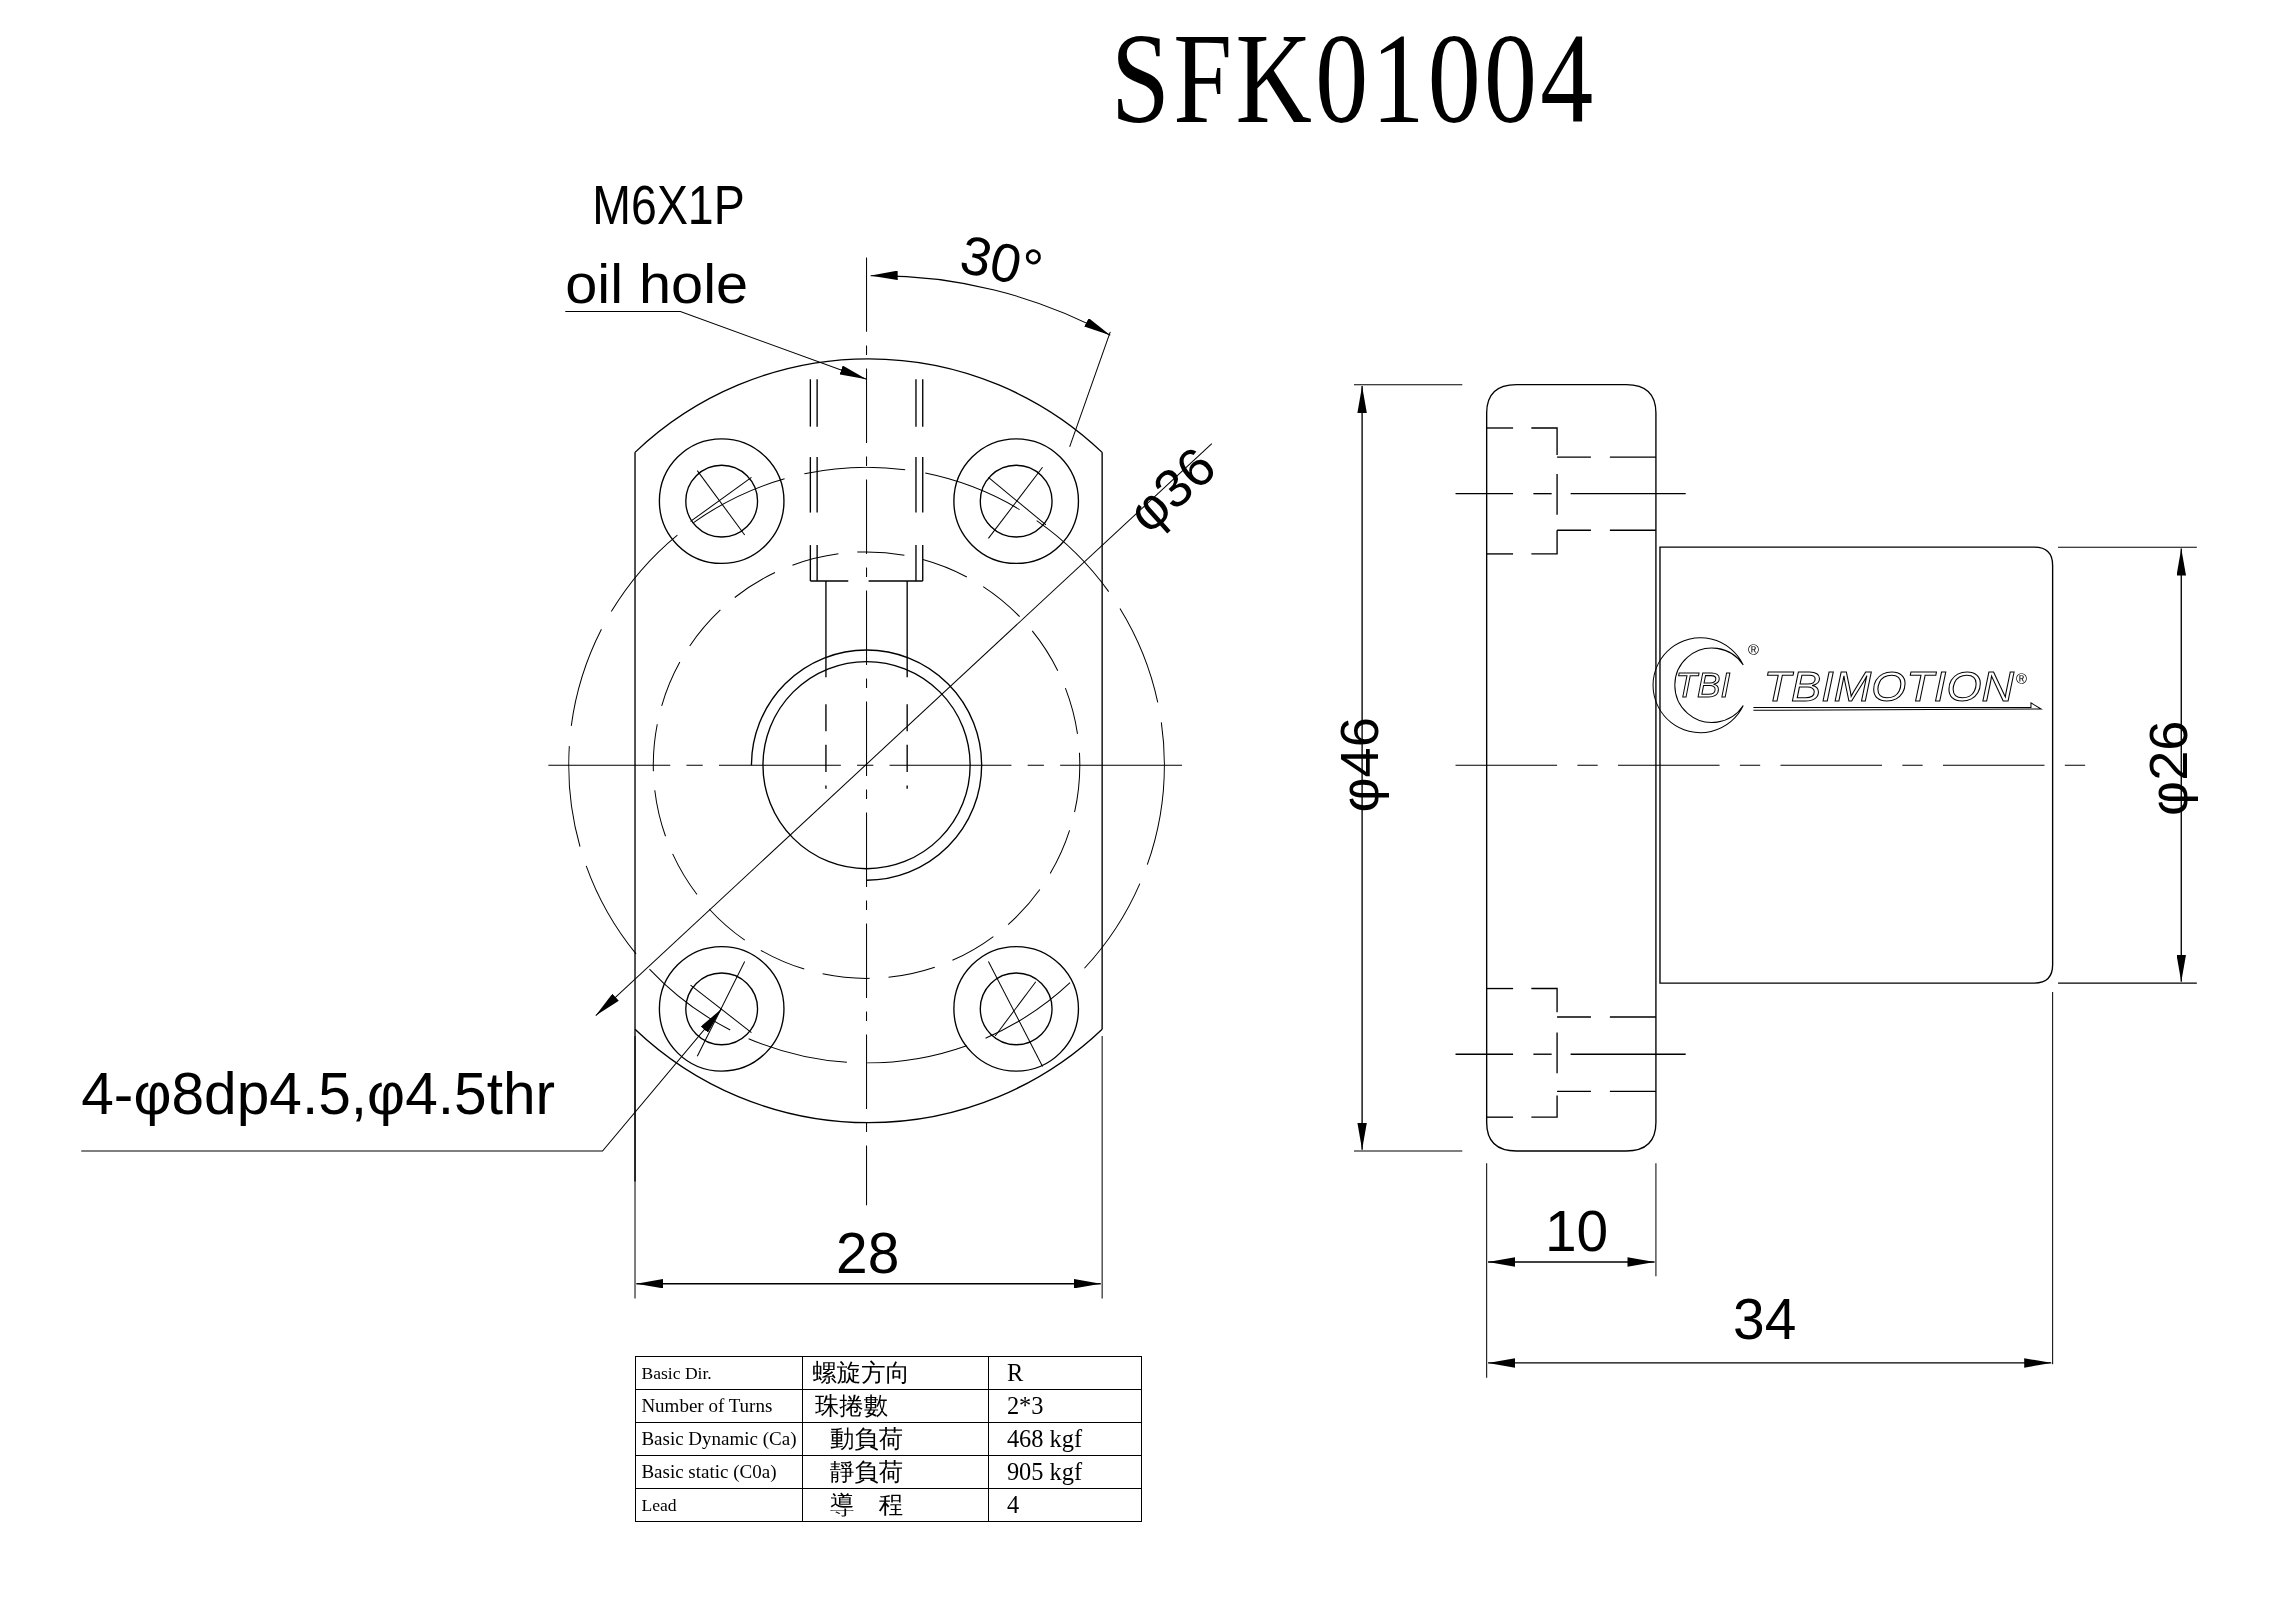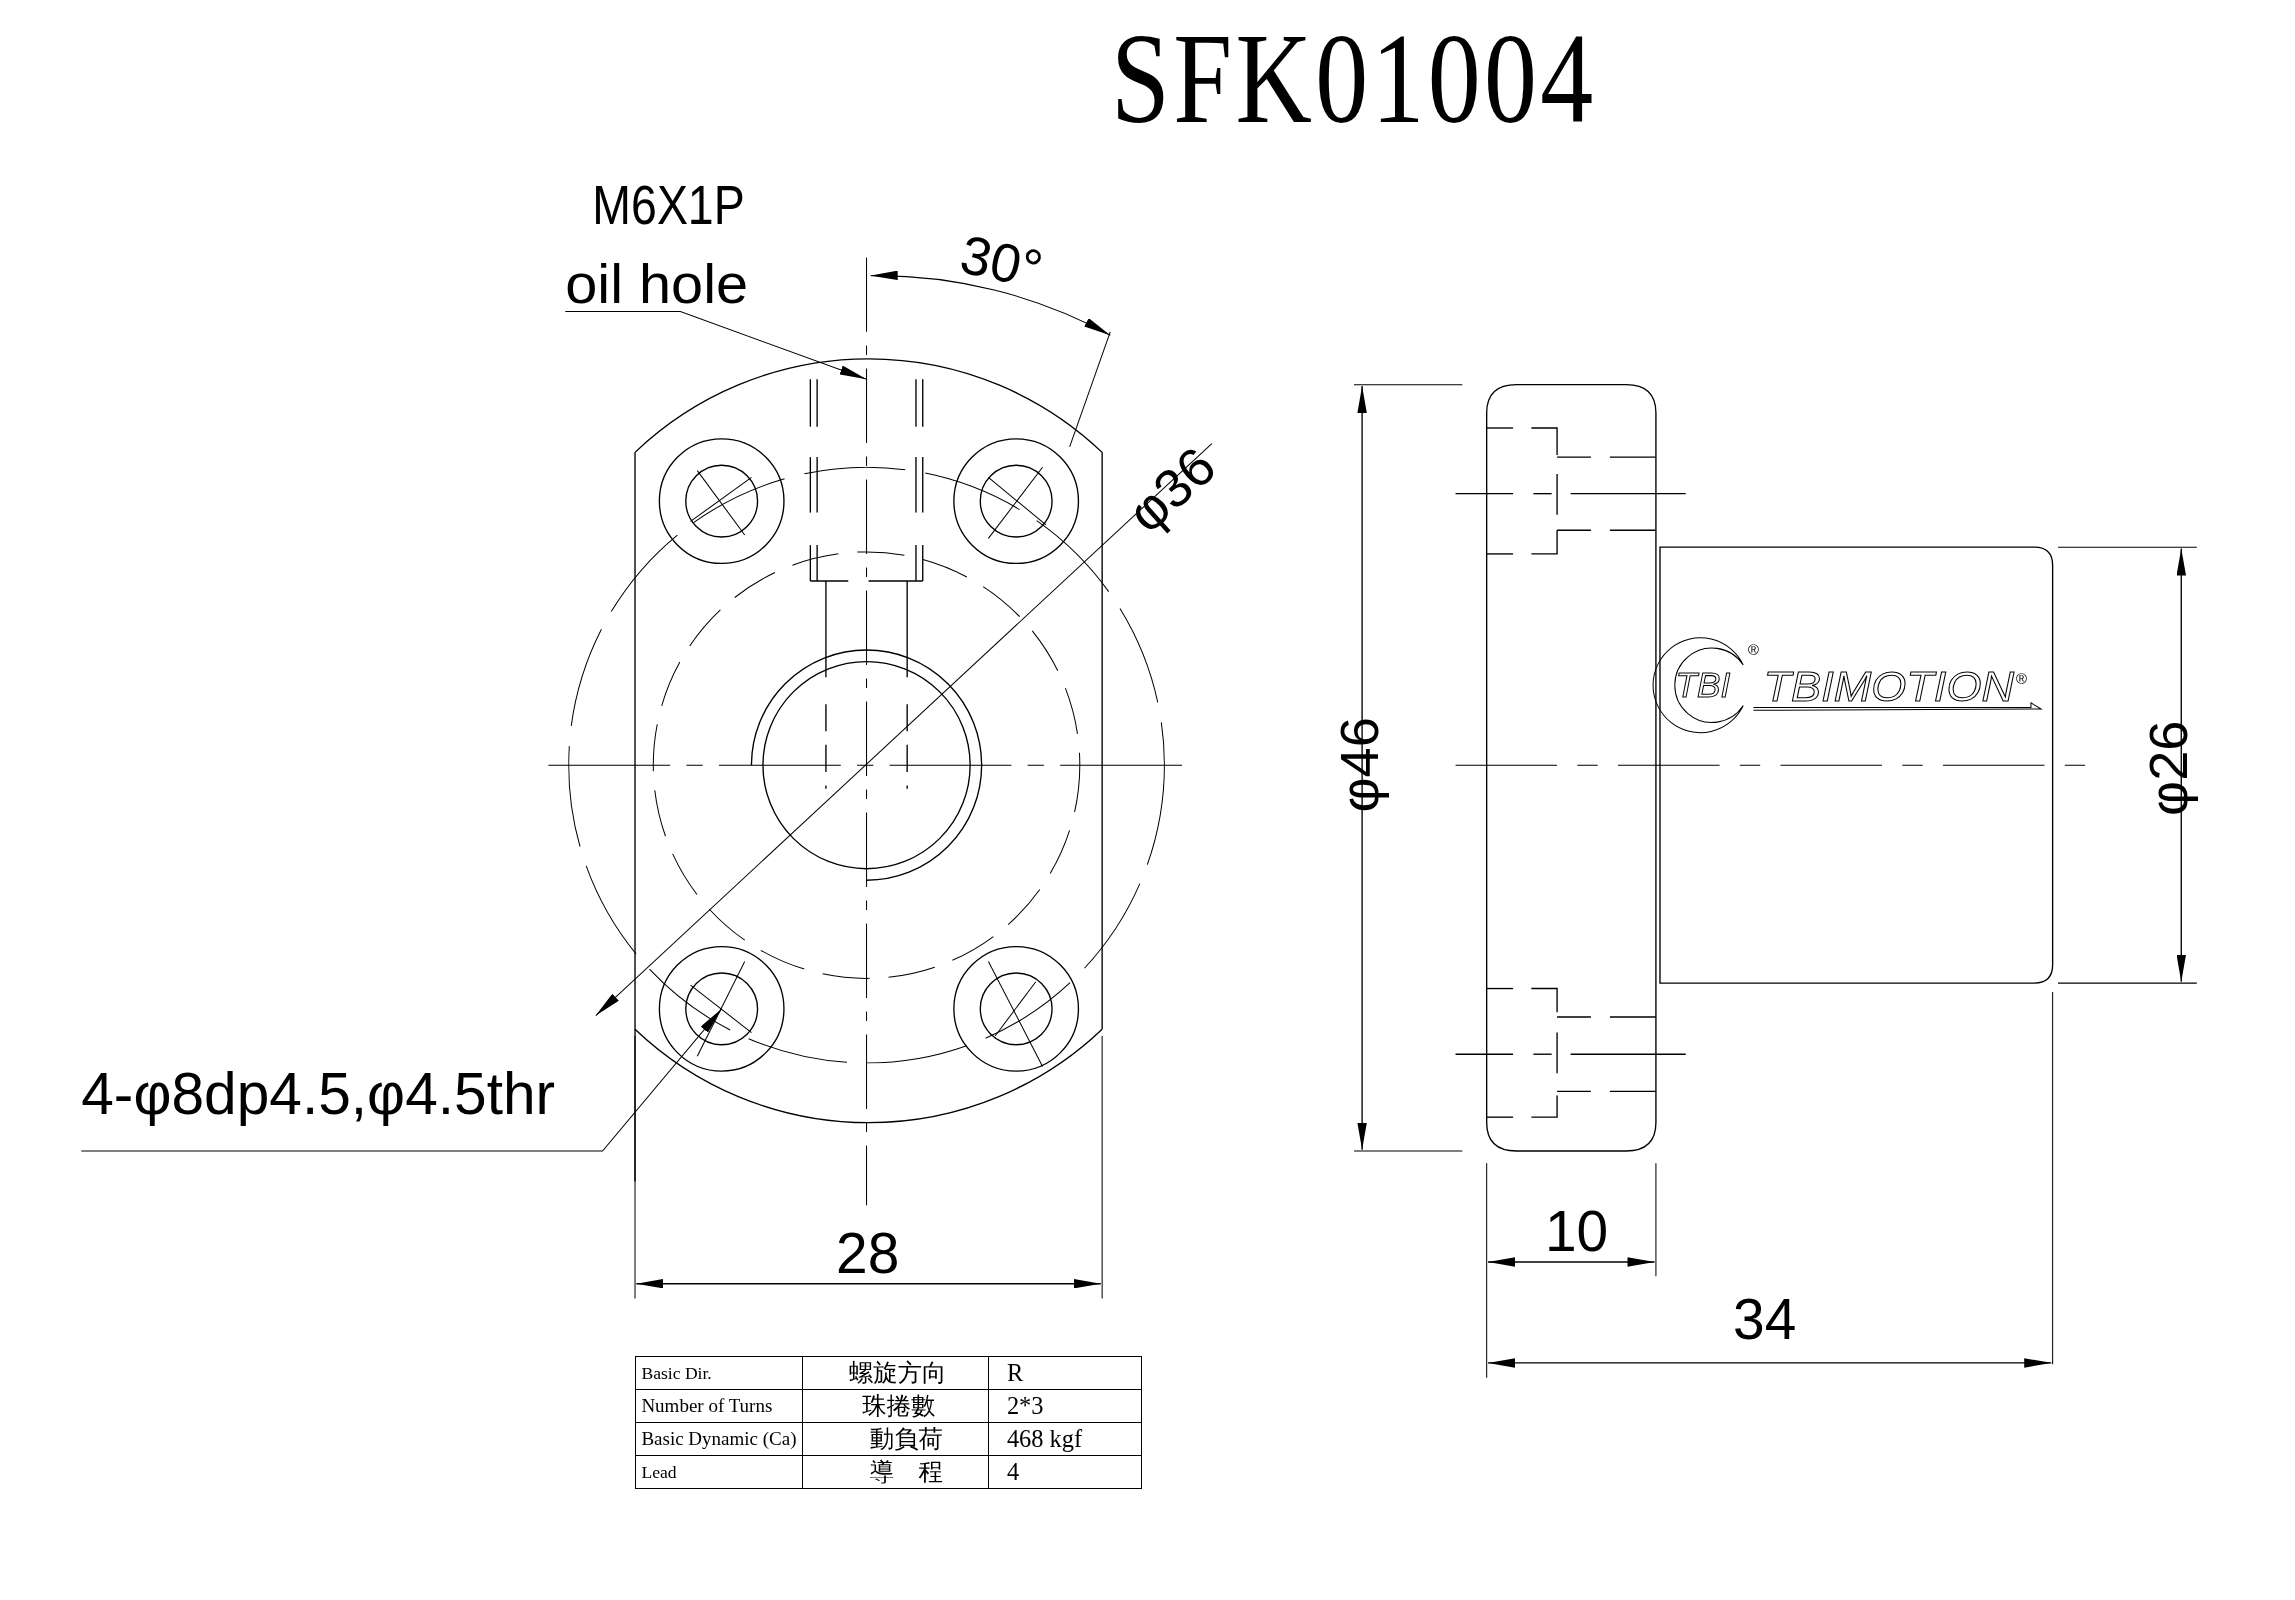--- a/index.html
+++ b/index.html
@@ -3,21 +3,21 @@
   <meta charset="utf-8">
   <style>
     html, body { margin: 0; padding: 0; background: #ffffff; }
     body { width: 2295px; height: 1600px; position: relative; overflow: hidden; font-family: "Liberation Sans", sans-serif; }
     #drawing { position: absolute; left: 0; top: 0; width: 2295px; height: 1600px; }
     .title { position: absolute; left: 1111px; top: 13.5px; font-family: "Liberation Serif", serif; font-size: 129px; line-height: 1; color: #000; letter-spacing: 4.1px; transform: scaleX(0.82); transform-origin: left top; }
     .spec-table { position: absolute; left: 635px; top: 1356px; border-collapse: collapse; font-family: "Liberation Serif", serif; color: #000; }
     .spec-table td { border: 1.4px solid #000; height: 30.5px; padding: 0 5.4px; vertical-align: middle; white-space: nowrap; }
     .spec-table td.c-en { width: 95px; font-size: 17.6px; }
     .spec-table td.c-en.small { font-size: 19px; transform-origin: left; }
-    .spec-table td.c-zh { width: 153px; font-size: 24.4px; font-family: "DejaVu Sans", sans-serif; padding-left: 9.5px; text-align: center; }
+    .spec-table td.c-zh { width: 153px; font-size: 24.4px; font-family: "DejaVu Sans", sans-serif; padding-left: 9.5px; }
     .spec-table td.c-val { width: 129px; font-size: 24.4px; padding-left: 17.6px; }
     svg text { font-family: "Liberation Sans", sans-serif; }
   </style>
 </head>
 <body>
 
 <div>
 
   <div class="title">SFK01004</div>
 
@@ -193,20 +193,25 @@
         <td class="c-en small">Number of Turns</td>
         <td class="c-zh" style="padding-left:12px">珠捲數</td>
         <td class="c-val">2*3</td>
       </tr>
       <tr>
         <td class="c-en small">Basic Dynamic (Ca)</td>
         <td class="c-zh" style="padding-left:27px">動負荷</td>
         <td class="c-val">468  kgf</td>
       </tr>
       <tr>
+        <td class="c-en small">Basic static (C0a)</td>
+        <td class="c-zh" style="padding-left:27px">靜負荷</td>
+        <td class="c-val">905  kgf</td>
+      </tr>
+      <tr>
         <td class="c-en">Lead</td>
         <td class="c-zh" style="padding-left:27px">導　程</td>
         <td class="c-val">4</td>
       </tr>
     </tbody>
   </table>
 
 </div>
 
 

